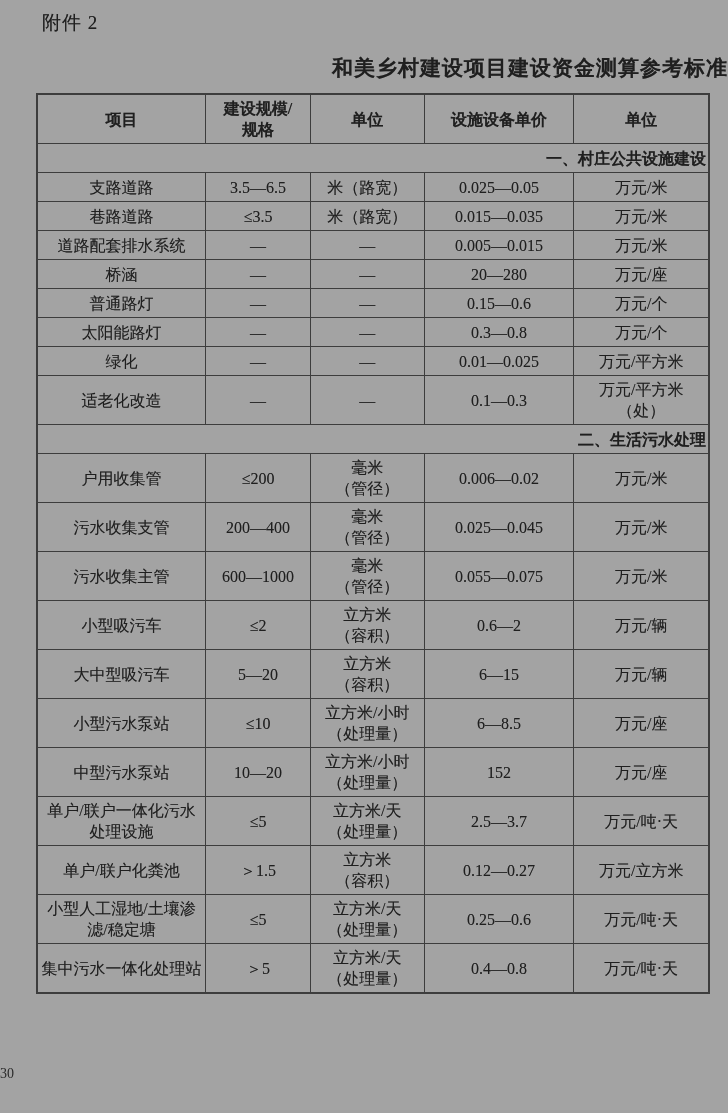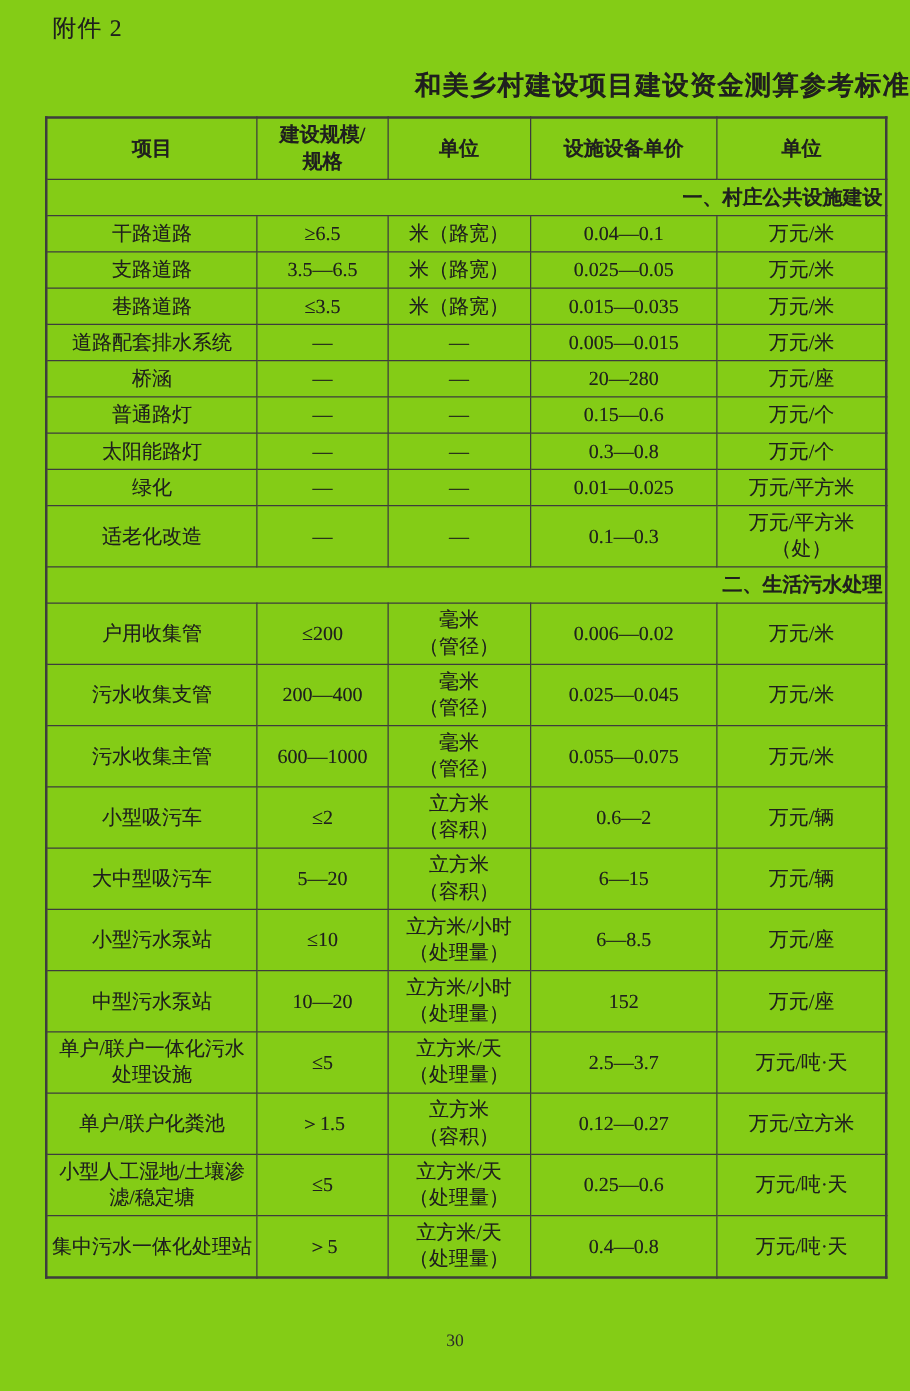--- a/index.html
+++ b/index.html
@@ -6,21 +6,21 @@
   body {
     width: 728px; height: 1113px;
     background: #ffffff;
     font-family: "Liberation Serif", "DejaVu Serif", serif;
     color: #1f1f1f;
     position: relative;
     overflow: hidden;
   }
   .page {
     position: absolute; inset: 0;
-    background: #84cc16;
+    background: #a3a3a3;
   }
   .attachment-label {
     position: absolute;
     left: 42px; top: 10px;
     font-size: 19px;
     letter-spacing: 1px;
     text-shadow: 0 0 0.5px rgba(0,0,0,0.45);
   }
   .doc-title {
     position: absolute;
@@ -66,21 +66,20 @@
   .main-table td { height: 22px; }
   .col-item  { width: 25.1%; }
   .col-scale { width: 15.6%; }
   .col-unit1 { width: 16.9%; }
   .col-price { width: 22.3%; }
   .col-unit2 { width: 20.1%; }
   .page-number {
     position: absolute;
     left: 0; top: 1066px;
     width: 100%;
-    text-align: center;
     font-size: 14px;
     color: #2a2a2a;
   }
 </style>
 </head>
 <body>
 
 <div class="page">
 
   <div class="attachment-label">附件 2</div>
@@ -103,27 +102,20 @@
         <th>单位</th>
         <th>设施设备单价</th>
         <th>单位</th>
       </tr>
     </thead>
     <tbody>
         <tr>
           <td colspan="5" class="section-cell">一、村庄公共设施建设</td>
         </tr>
         <tr>
-          <td>干路道路</td>
-          <td>≥6.5</td>
-          <td>米（路宽）</td>
-          <td>0.04—0.1</td>
-          <td>万元/米</td>
-        </tr>
-        <tr>
           <td>支路道路</td>
           <td>3.5—6.5</td>
           <td>米（路宽）</td>
           <td>0.025—0.05</td>
           <td>万元/米</td>
         </tr>
         <tr>
           <td>巷路道路</td>
           <td>≤3.5</td>
           <td>米（路宽）</td>

